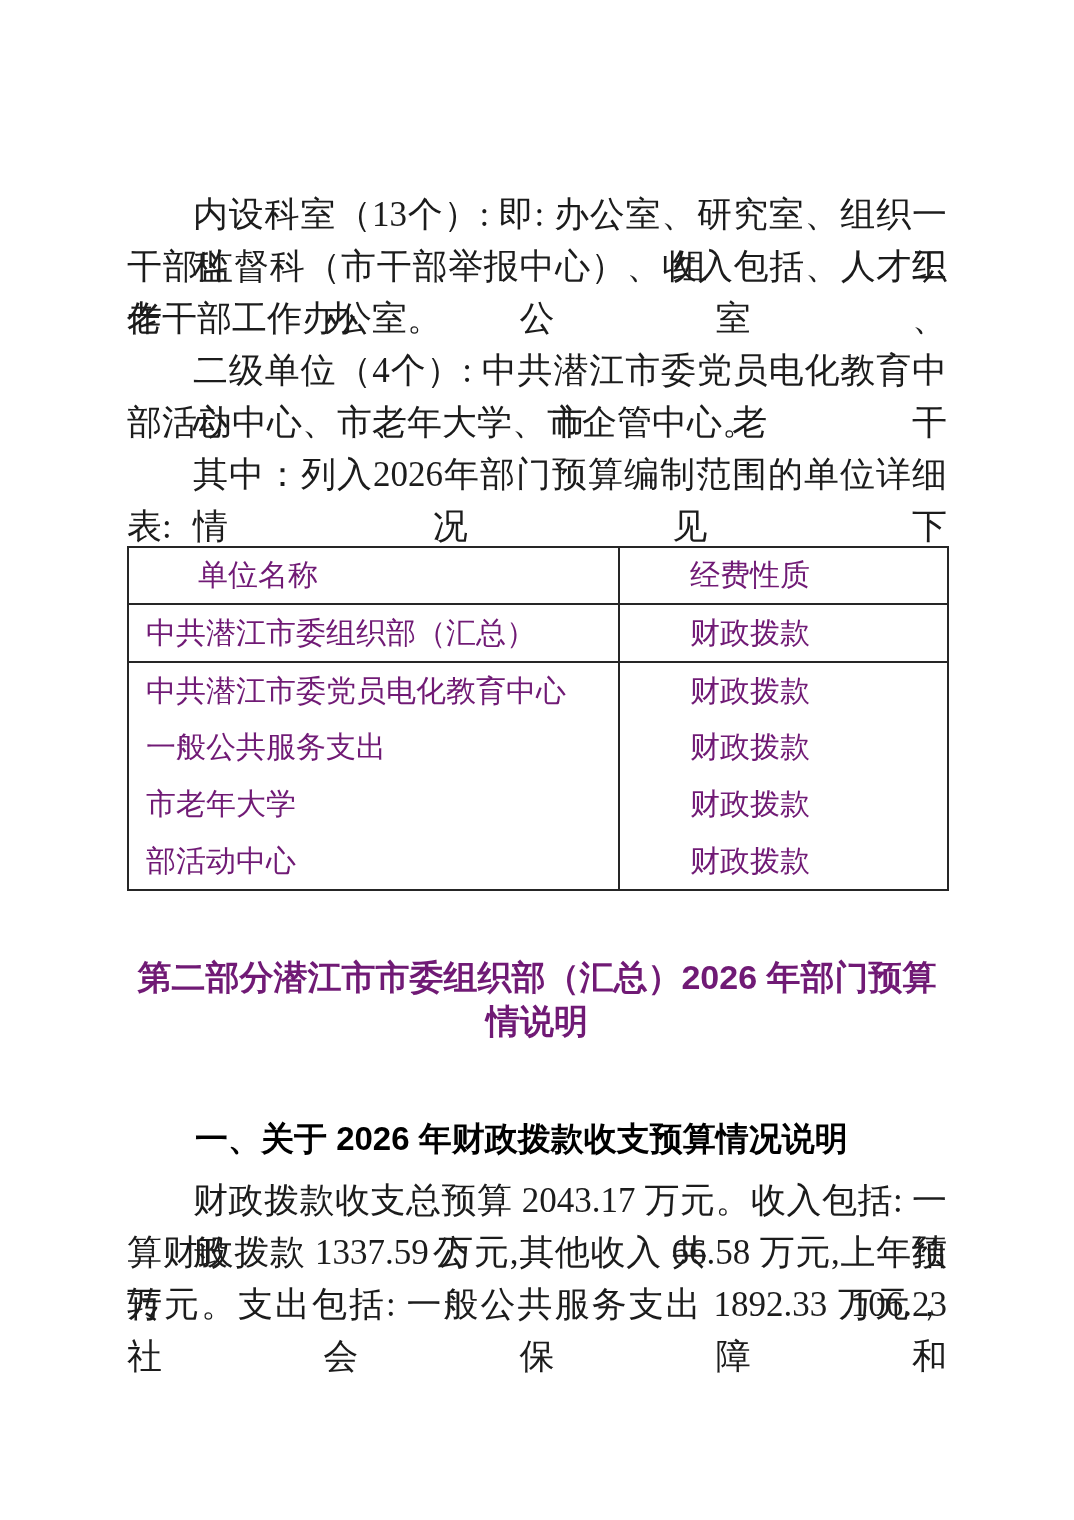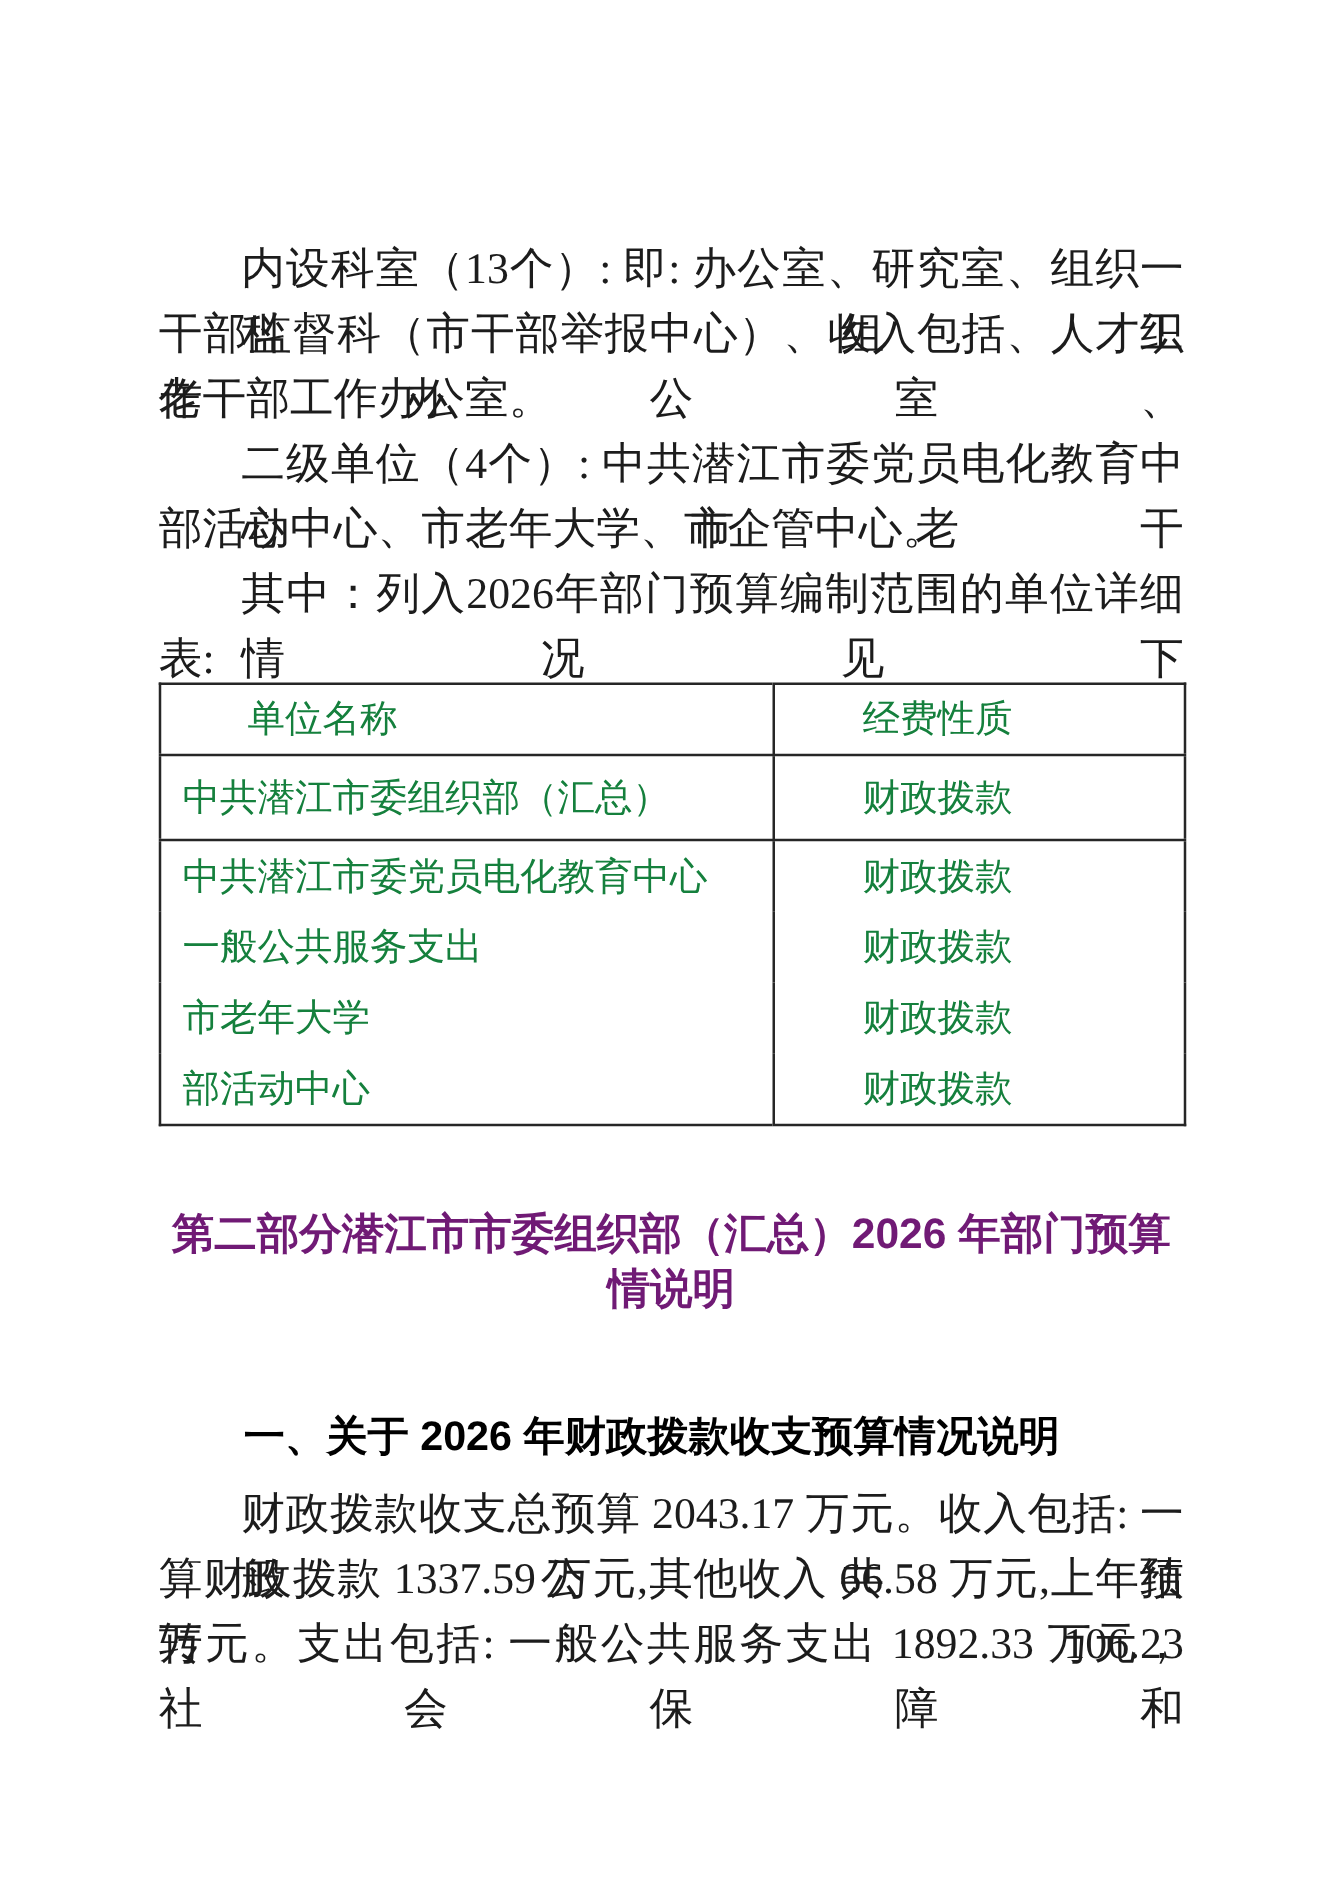--- a/index.html
+++ b/index.html
@@ -38,35 +38,35 @@
   .line.indent { padding-left: 66px; }
 
   
   table.units {
     width: 820px;
     border-collapse: collapse;
     table-layout: fixed;
     margin-top: -7px;
     border: 2px solid #262626;
     font-size: 30px;
-    color: #15803d;
+    color: #701a75;
   }
   table.units col.c1 { width: 491px; }
   table.units col.c2 { width: 329px; }
   table.units th, table.units td {
     font-weight: normal;
     text-align: left;
     vertical-align: middle;
     padding: 0;
   }
   table.units .col1 { border-right: 2px solid #262626; padding-left: 17px; }
   table.units thead .col1 { padding-left: 69px; }
   table.units .col2 { padding-left: 70px; }
   table.units thead th { height: 57px; border-bottom: 2px solid #262626; }
-  table.units tr.divided td { height: 68px; border-bottom: 2px solid #262626; }
+  table.units tr.divided td { height: 58px; border-bottom: 2px solid #262626; }
   table.units tr.plain td { height: 57px; }
 
   
   .section-heading {
     margin-top: 64px;
     text-align: center;
     font-family: "Liberation Sans", sans-serif;
     font-weight: 700;
     font-size: 34px;
     line-height: 44px;

